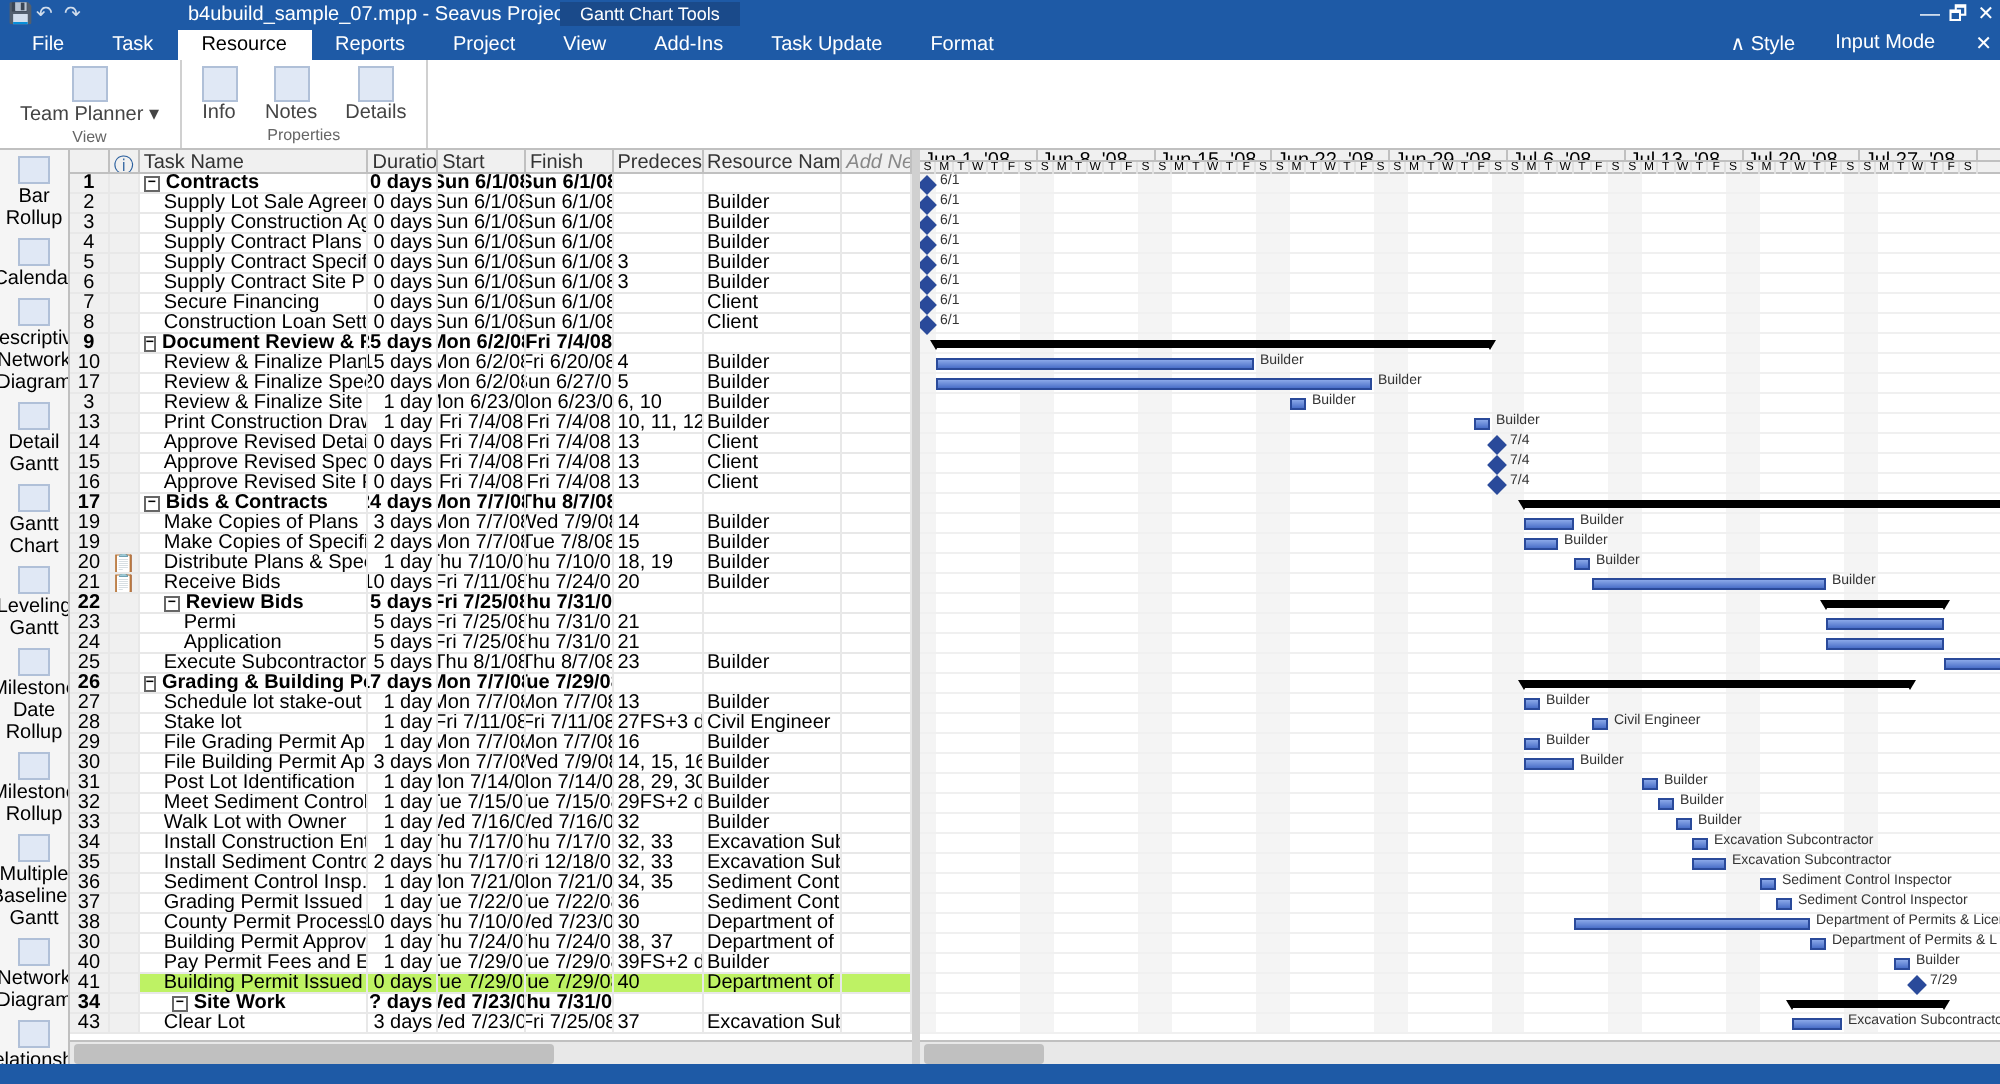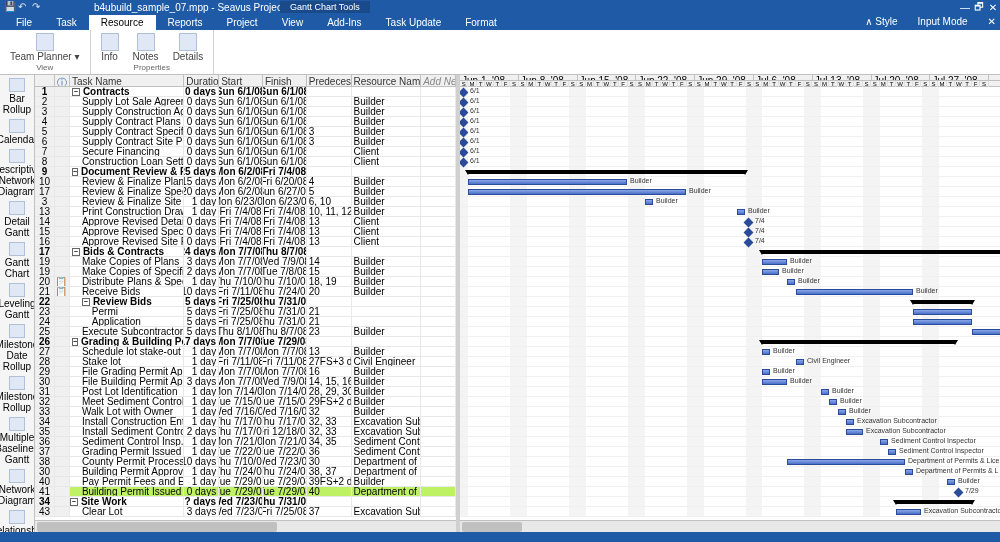--- a/index.html
+++ b/index.html
@@ -640,21 +640,21 @@
           <div class="c c-dur">0 days</div>
           <div class="c c-start">Tue 7/29/08</div>
           <div class="c c-fin">Tue 7/29/08</div>
           <div class="c c-pred">40</div>
           <div class="c c-res">Department of Permi</div>
           <div class="c c-add"></div>
         </div>
         <div class="grid-row summary">
           <div class="c c-id">34</div>
           <div class="c c-ind"></div>
-          <div class="c c-name" style="padding-left:0"><span class="outline">−</span>Site Work</div>
+          <div class="c c-name" style="padding-left:16px"><span class="outline">−</span>Site Work</div>
           <div class="c c-dur">? days</div>
           <div class="c c-start">Wed 7/23/08</div>
           <div class="c c-fin">Thu 7/31/08</div>
           <div class="c c-pred"></div>
           <div class="c c-res"></div>
           <div class="c c-add"></div>
         </div>
         <div class="grid-row">
           <div class="c c-id">43</div>
           <div class="c c-ind"></div>

